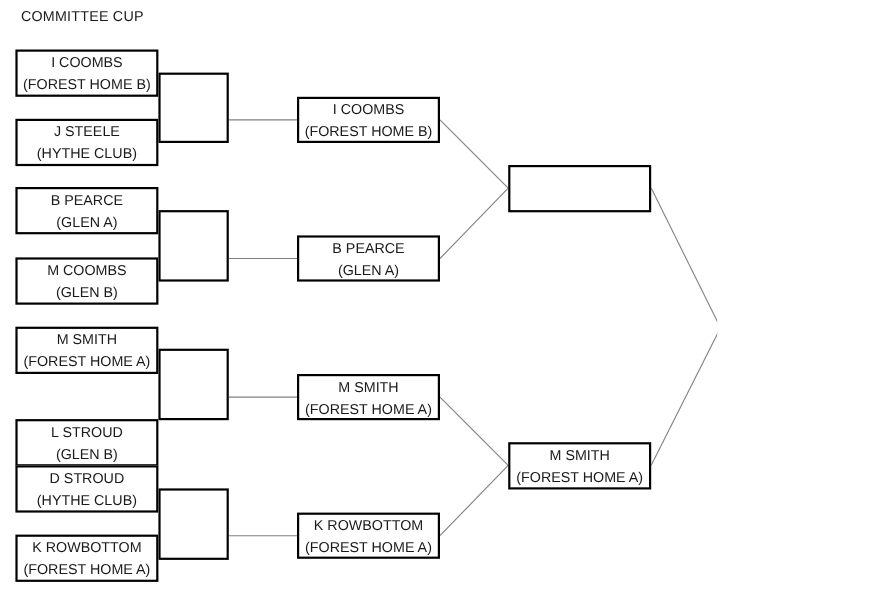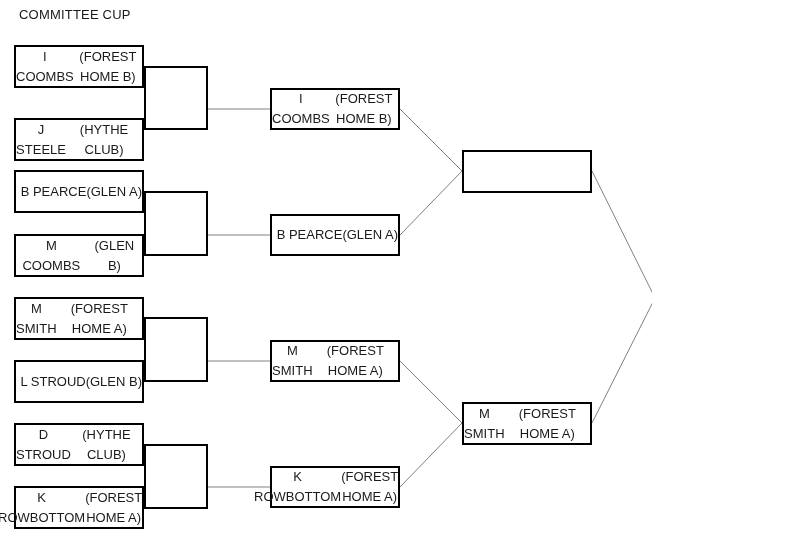--- a/index.html
+++ b/index.html
@@ -34,23 +34,23 @@
   }
   svg.lines line {
     stroke: #808080;
     stroke-width: 1;
   }
   .box {
     position: absolute;
     background: #ffffff;
     border: 2px solid #000000;
     display: flex;
-    flex-direction: row;
+    flex-direction: column;
     align-items: center;
-    justify-content: flex-end;
+    justify-content: flex-start;
     text-align: center;
     font-size: 13px;
     line-height: 20px;
     color: #1a1a1a;
   }
   .r1   { left: 14px;  width: 130px; height: 43px; }
   .conn { left: 144px; width: 64px; }
   .r2   { left: 270px; width: 130px; height: 42px; }
   .sf   { left: 462px; width: 130px; height: 43px; }
   .fin  { left: 655px; width: 130px; height: 42px; }
@@ -72,37 +72,37 @@
     <line x1="400" y1="361" x2="462" y2="423"></line>
     <line x1="400" y1="487" x2="462" y2="423"></line>
     <line x1="592" y1="171" x2="655" y2="298"></line>
     <line x1="592" y1="423" x2="655" y2="298"></line>
   </svg>
 
   <div class="box r1" style="top:45px">
     <div>I COOMBS</div>
     <div>(FOREST HOME B)</div>
   </div>
-  <div class="box r1" style="top:118px">
+  <div class="box r1" style="top:108px">
     <div>J STEELE</div>
     <div>(HYTHE CLUB)</div>
   </div>
   <div class="box r1" style="top:170px">
     <div>B PEARCE</div>
     <div>(GLEN A)</div>
   </div>
   <div class="box r1" style="top:234px">
     <div>M COOMBS</div>
     <div>(GLEN B)</div>
   </div>
   <div class="box r1" style="top:297px">
     <div>M SMITH</div>
     <div>(FOREST HOME A)</div>
   </div>
-  <div class="box r1" style="top:360px">
+  <div class="box r1" style="top:381px">
     <div>L STROUD</div>
     <div>(GLEN B)</div>
   </div>
   <div class="box r1" style="top:423px">
     <div>D STROUD</div>
     <div>(HYTHE CLUB)</div>
   </div>
   <div class="box r1" style="top:486px">
     <div>K ROWBOTTOM</div>
     <div>(FOREST HOME A)</div>

